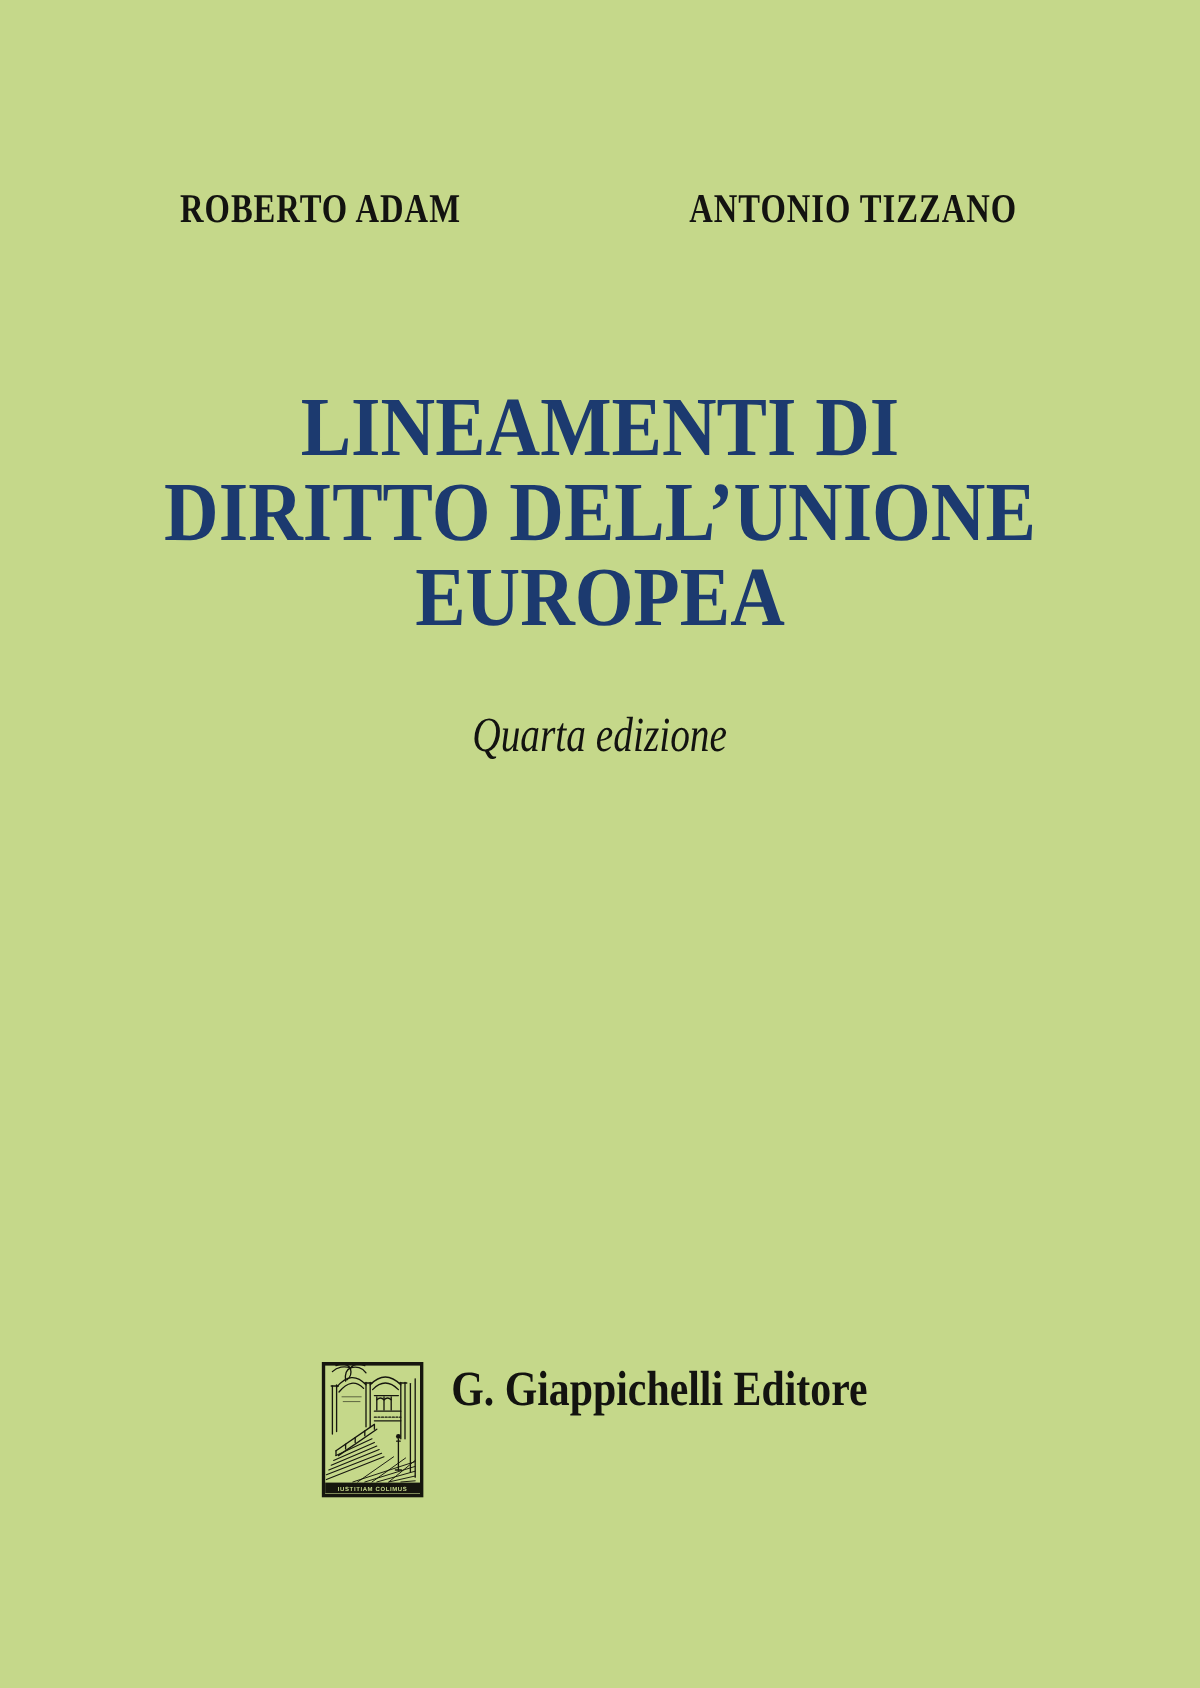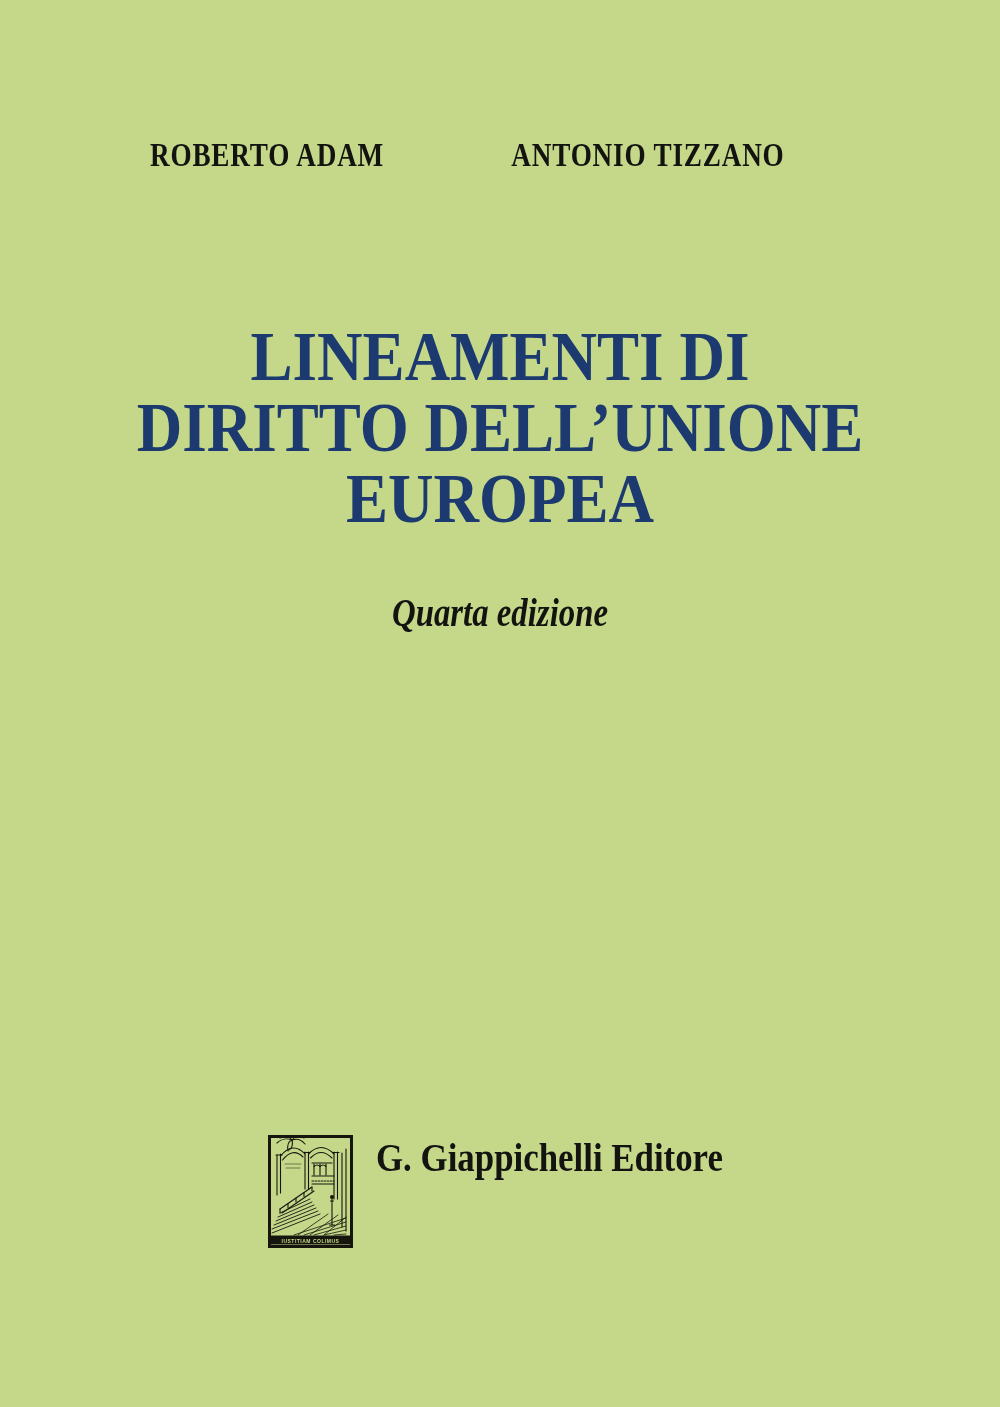--- a/index.html
+++ b/index.html
@@ -11,24 +11,25 @@
     height: 1407px;
     margin: 0 auto;
     background: #c5d88a;
     overflow: hidden;
     font-family: "Liberation Serif", serif;
   }
 
   
   .authors-row {
     position: absolute;
-    top: 138px;
+    top: 158px;
     left: 0;
     right: 0;
     display: flex;
+    justify-content: space-between;
     padding: 0 152px 0 150px;
   }
   .author-name {
     display: inline-block;
     font-size: 34px;
     font-weight: bold;
     letter-spacing: 1px;
     color: #131310;
     line-height: 1;
     white-space: nowrap;
@@ -55,21 +56,21 @@
 
   
   .edition-label {
     position: absolute;
     top: 588px;
     left: 0;
     width: 100%;
     text-align: center;
     font-size: 41px;
     line-height: 1.2;
-    font-weight: bold;
+    font-weight: normal;
     font-style: italic;
     color: #131310;
   }
   .edition-label span {
     display: inline-block;
     transform: scaleX(0.8);
     transform-origin: 50% 50%;
     white-space: nowrap;
   }
 

